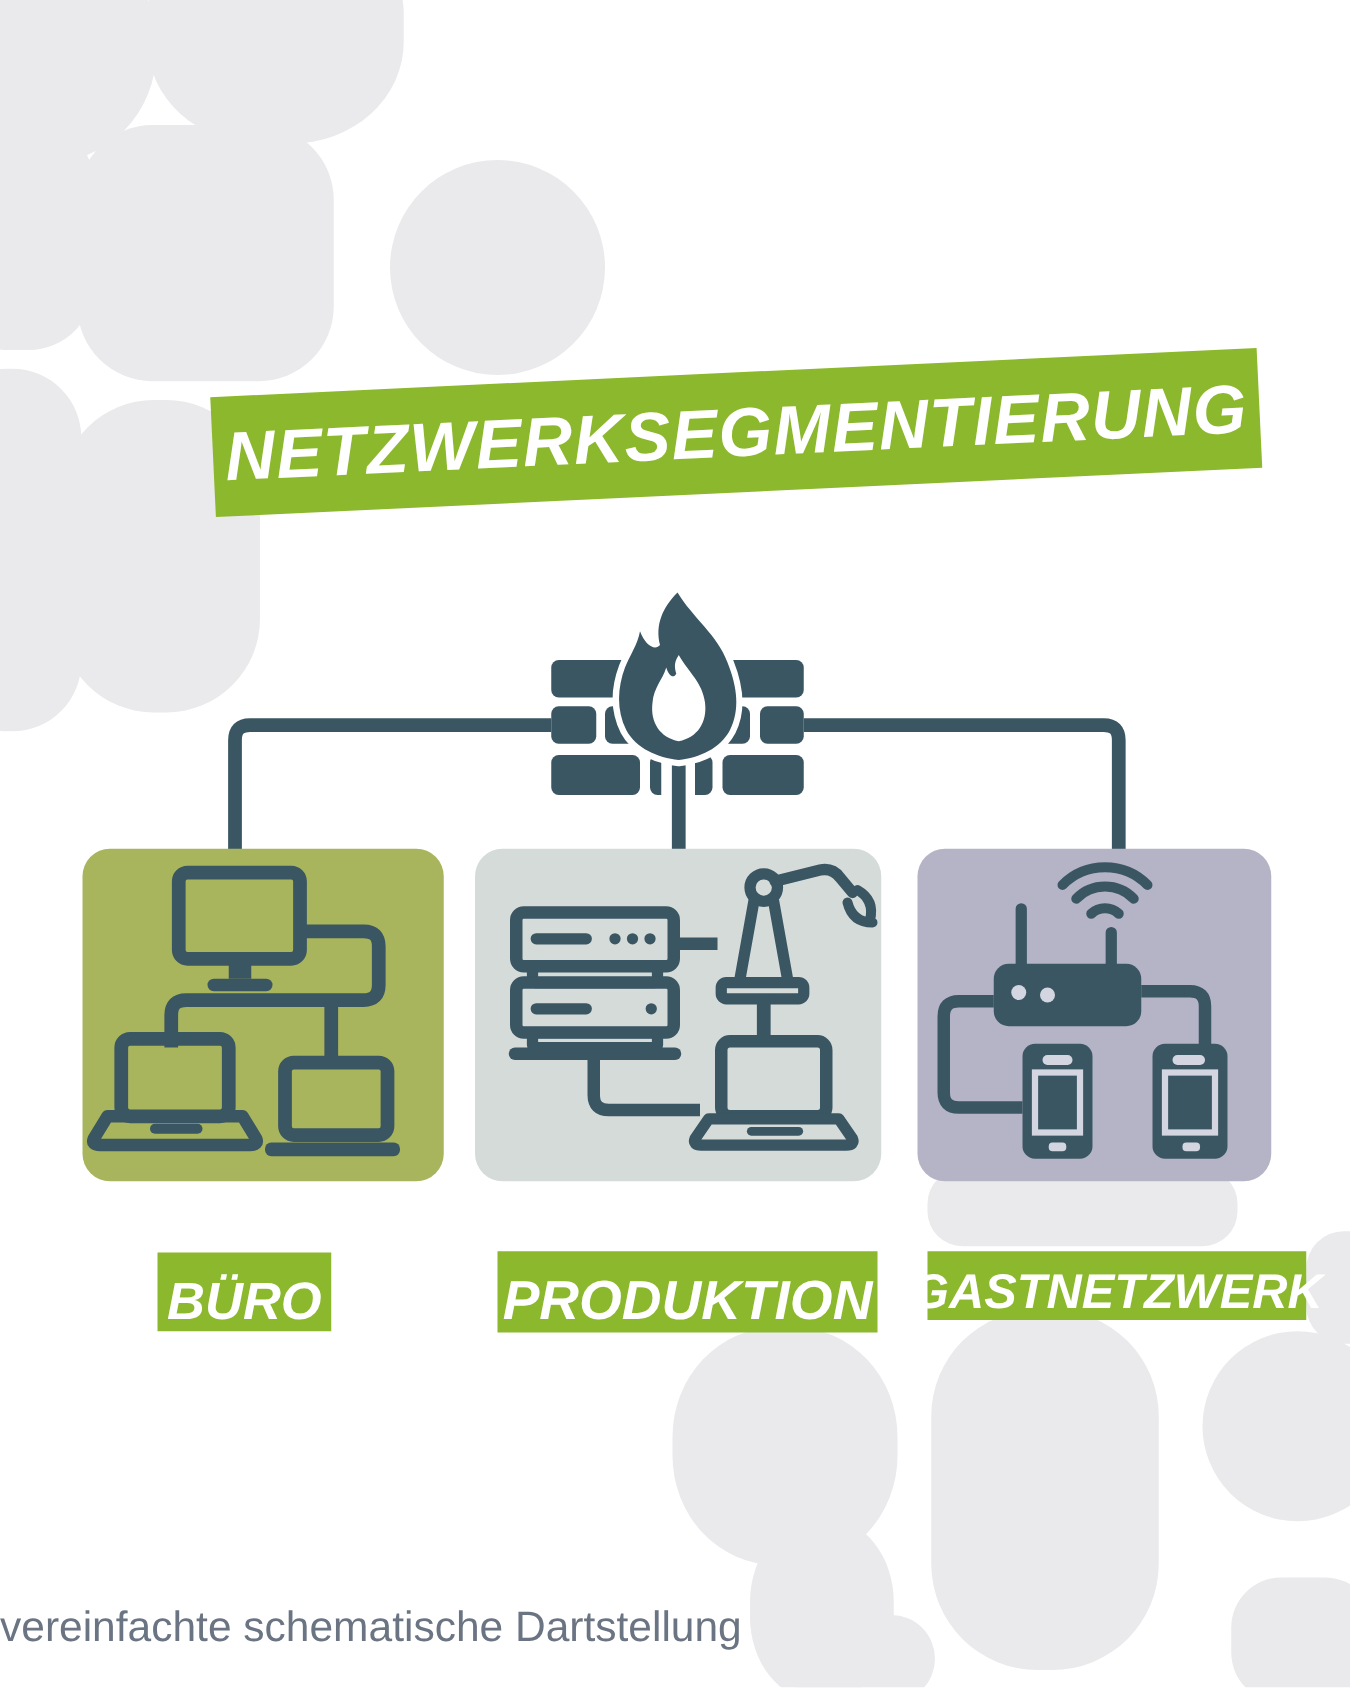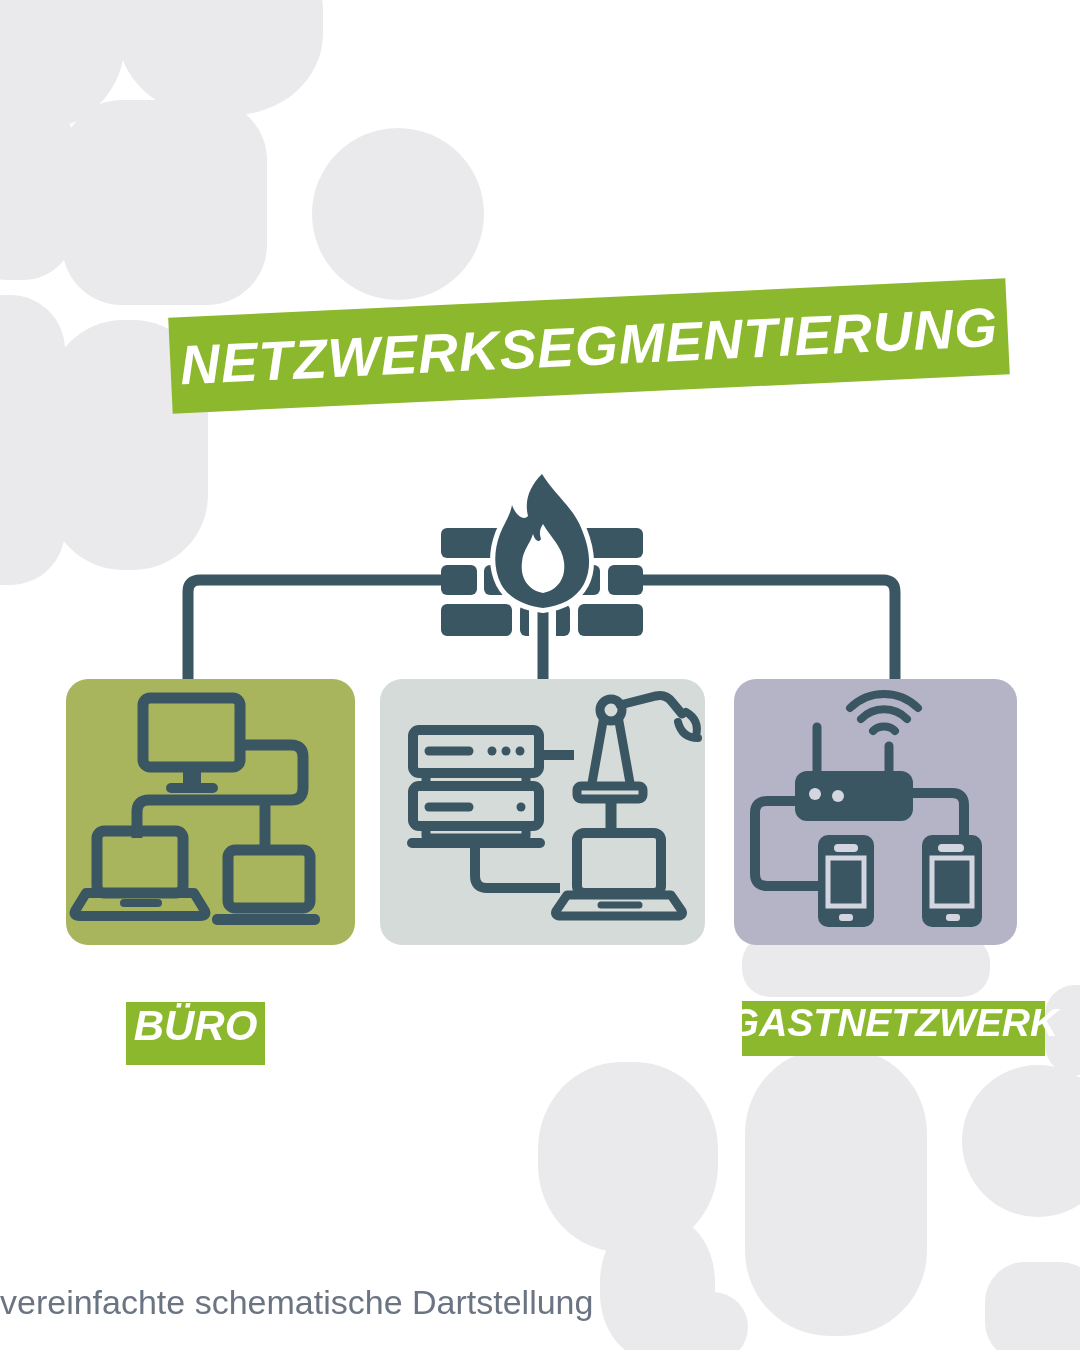--- a/index.html
+++ b/index.html
@@ -14,21 +14,21 @@
     background:var(--green);transform:rotate(-2.7deg);
     display:flex;align-items:center;justify-content:center;z-index:3;
   }
   .banner-text{
     color:#ffffff;font-size:55px;font-weight:bold;font-style:italic;
     letter-spacing:1px;white-space:nowrap;
   }
   .seg-box{position:absolute;border-radius:22px;z-index:2;}
   .seg-box svg{position:absolute;left:0;top:0;width:100%;height:100%;}
   .seg-label{
-    position:absolute;background:var(--green);display:flex;align-items:flex-start;
+    position:absolute;background:var(--green);display:flex;align-items:flex-end;
     justify-content:center;z-index:3;
   }
   .seg-label span{
     color:#ffffff;font-weight:bold;font-style:italic;white-space:nowrap;
   }
   #label-buero{left:126px;top:1002px;width:139px;height:63px;}
   #label-buero span{font-size:42px;}
   #label-produktion{left:398px;top:1001px;width:304px;height:65px;}
   #label-produktion span{font-size:44px;}
   #label-gastnetzwerk{left:742px;top:1001px;width:303px;height:55px;}
@@ -168,19 +168,22 @@
         <rect x="938" y="844" width="26" height="8" rx="4" fill="var(--device_detail)"></rect>
         <rect x="932" y="858" width="40" height="48" fill="none" stroke="var(--device_detail)" stroke-width="5"></rect>
         <rect x="946" y="914" width="14" height="7" rx="3" fill="var(--device_detail)"></rect>
       </g>
     </svg>
   </div>
 
   <div class="seg-label" id="label-buero">
     <span>BÜRO</span>
   </div>
+  <div class="seg-label" id="label-produktion">
+    <span>PRODUKTION</span>
+  </div>
   <div class="seg-label" id="label-gastnetzwerk">
     <span>GASTNETZWERK</span>
   </div>
 
   <div class="caption">vereinfachte schematische Dartstellung</div>
 
 </div>
 
 </body></html>

